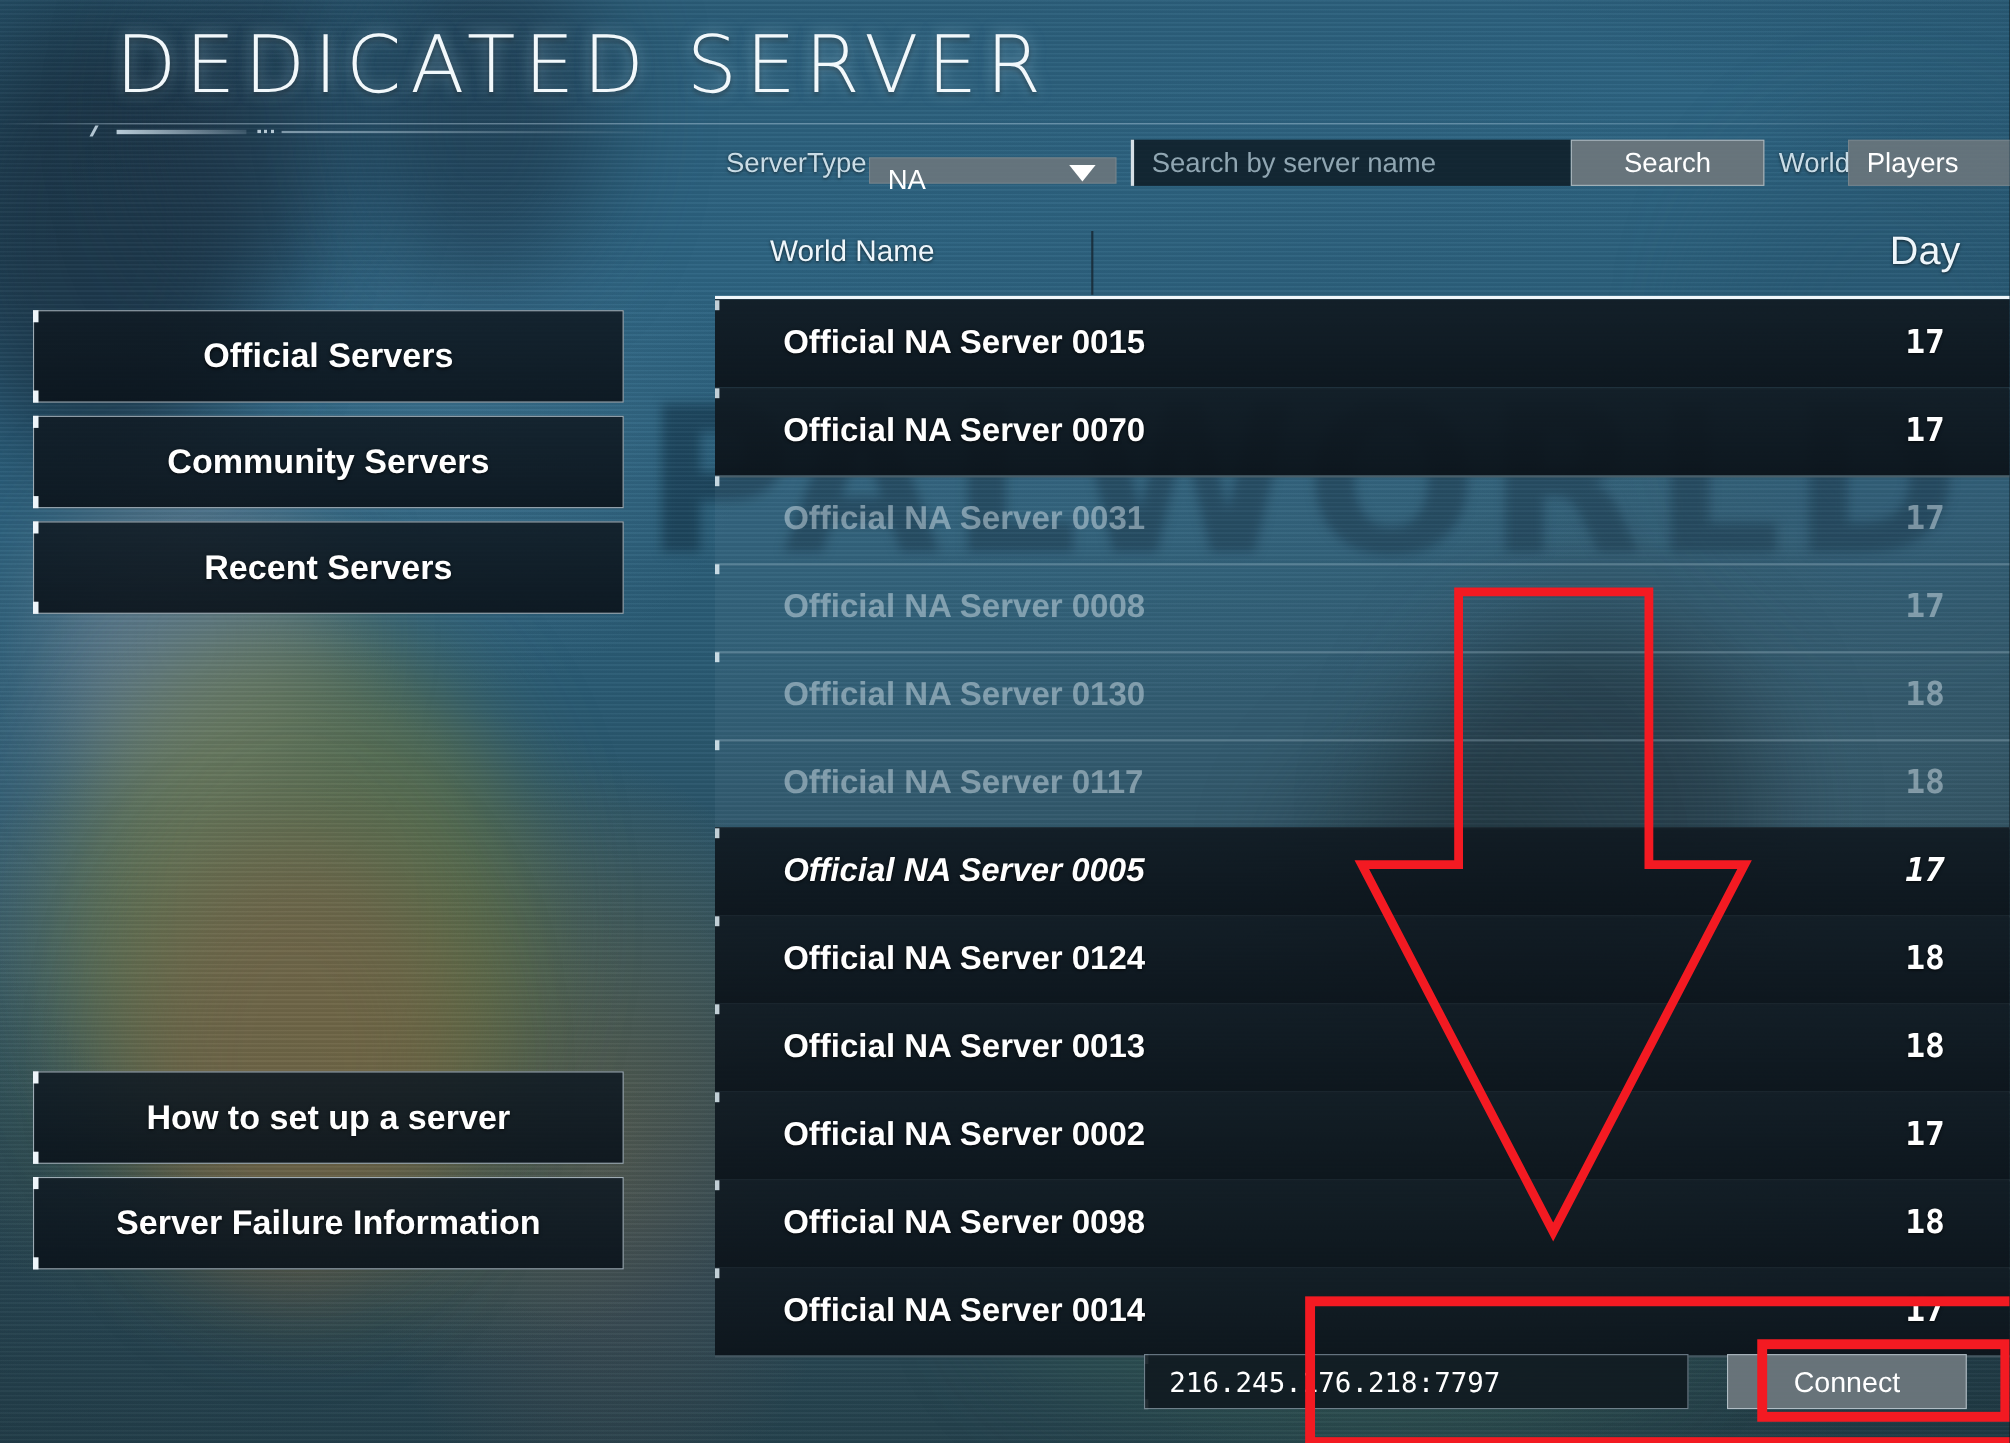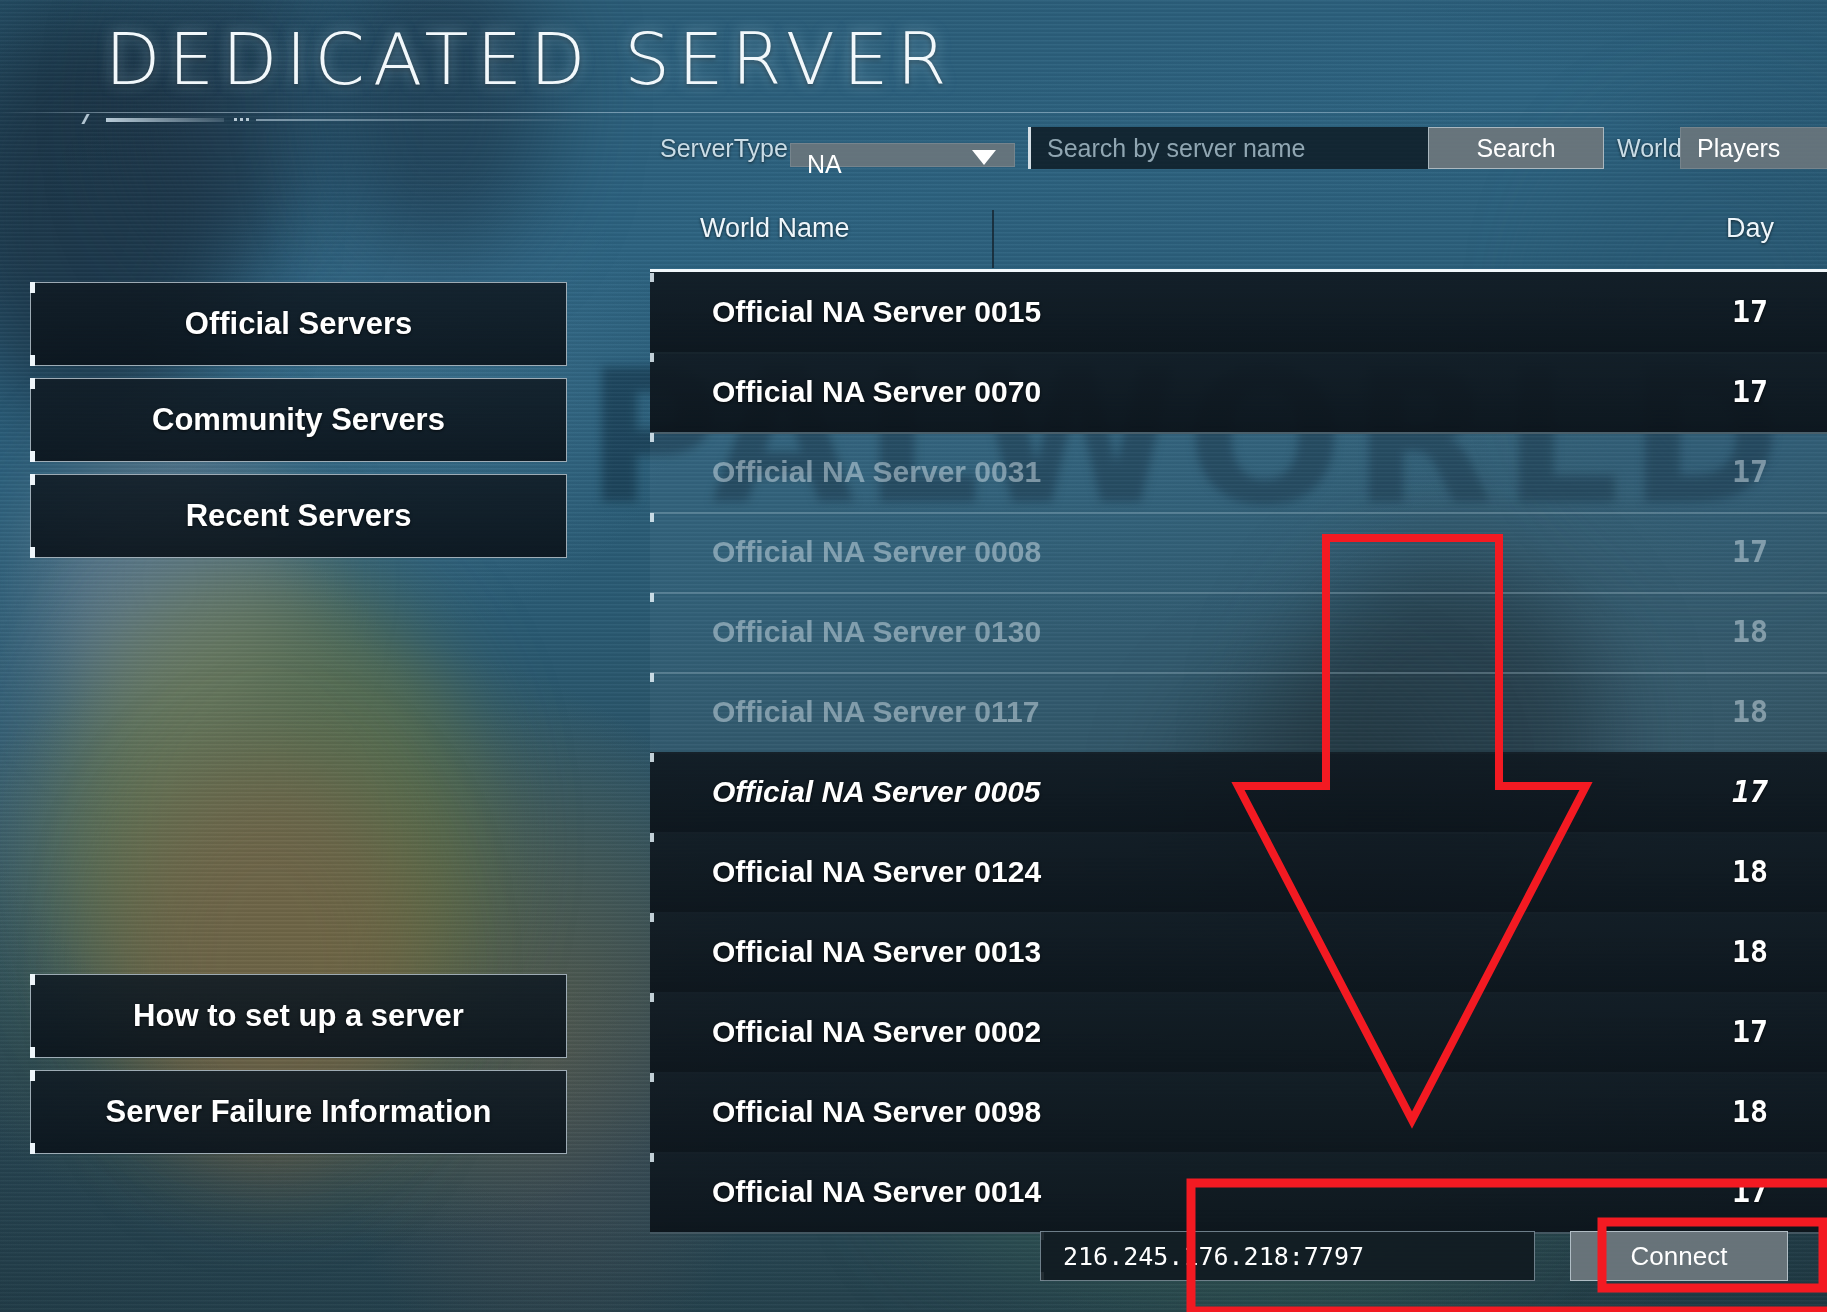--- a/index.html
+++ b/index.html
@@ -263,21 +263,21 @@
     font-size: 27px;
     color: #eef6fb;
     line-height: 56px;
     text-shadow: 0 1px 3px rgba(0,0,0,0.65);
   }
   #col-day {
     position: absolute;
     left: 1035px; top: 0;
     width: 130px;
     text-align: center;
-    font-size: 27px;
+    font-size: 36px;
     color: #eef6fb;
     line-height: 56px;
     text-shadow: 0 1px 3px rgba(0,0,0,0.65);
   }
   .header-rule {
     position: absolute;
     left: 650px; top: 69px;
     width: 1177px; height: 3px;
     background: #f0f7fb;
   }

